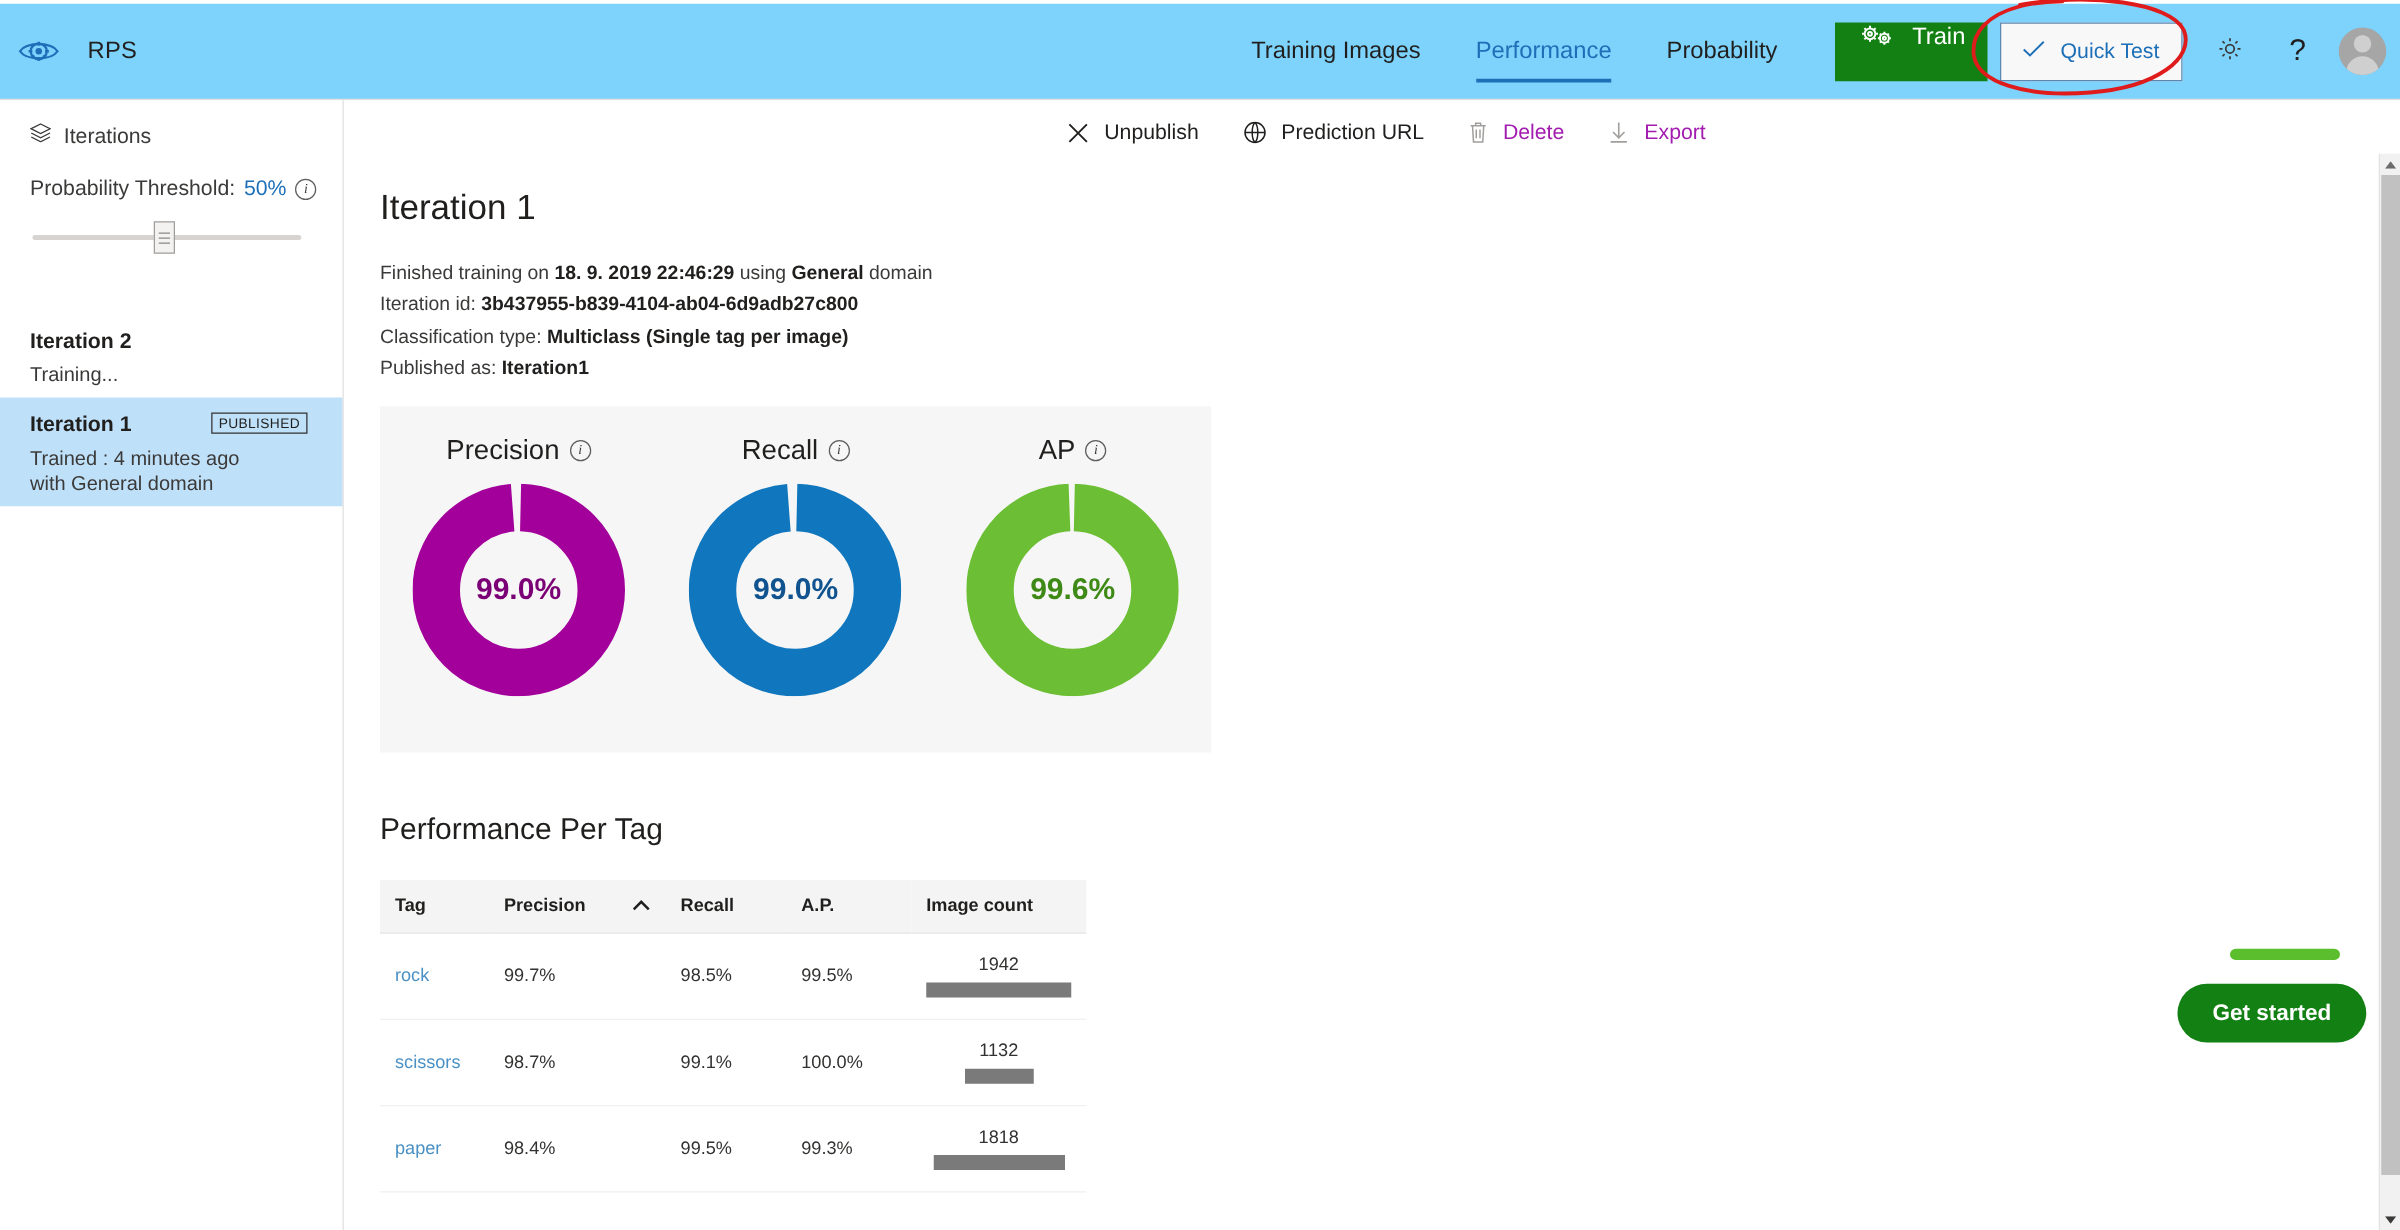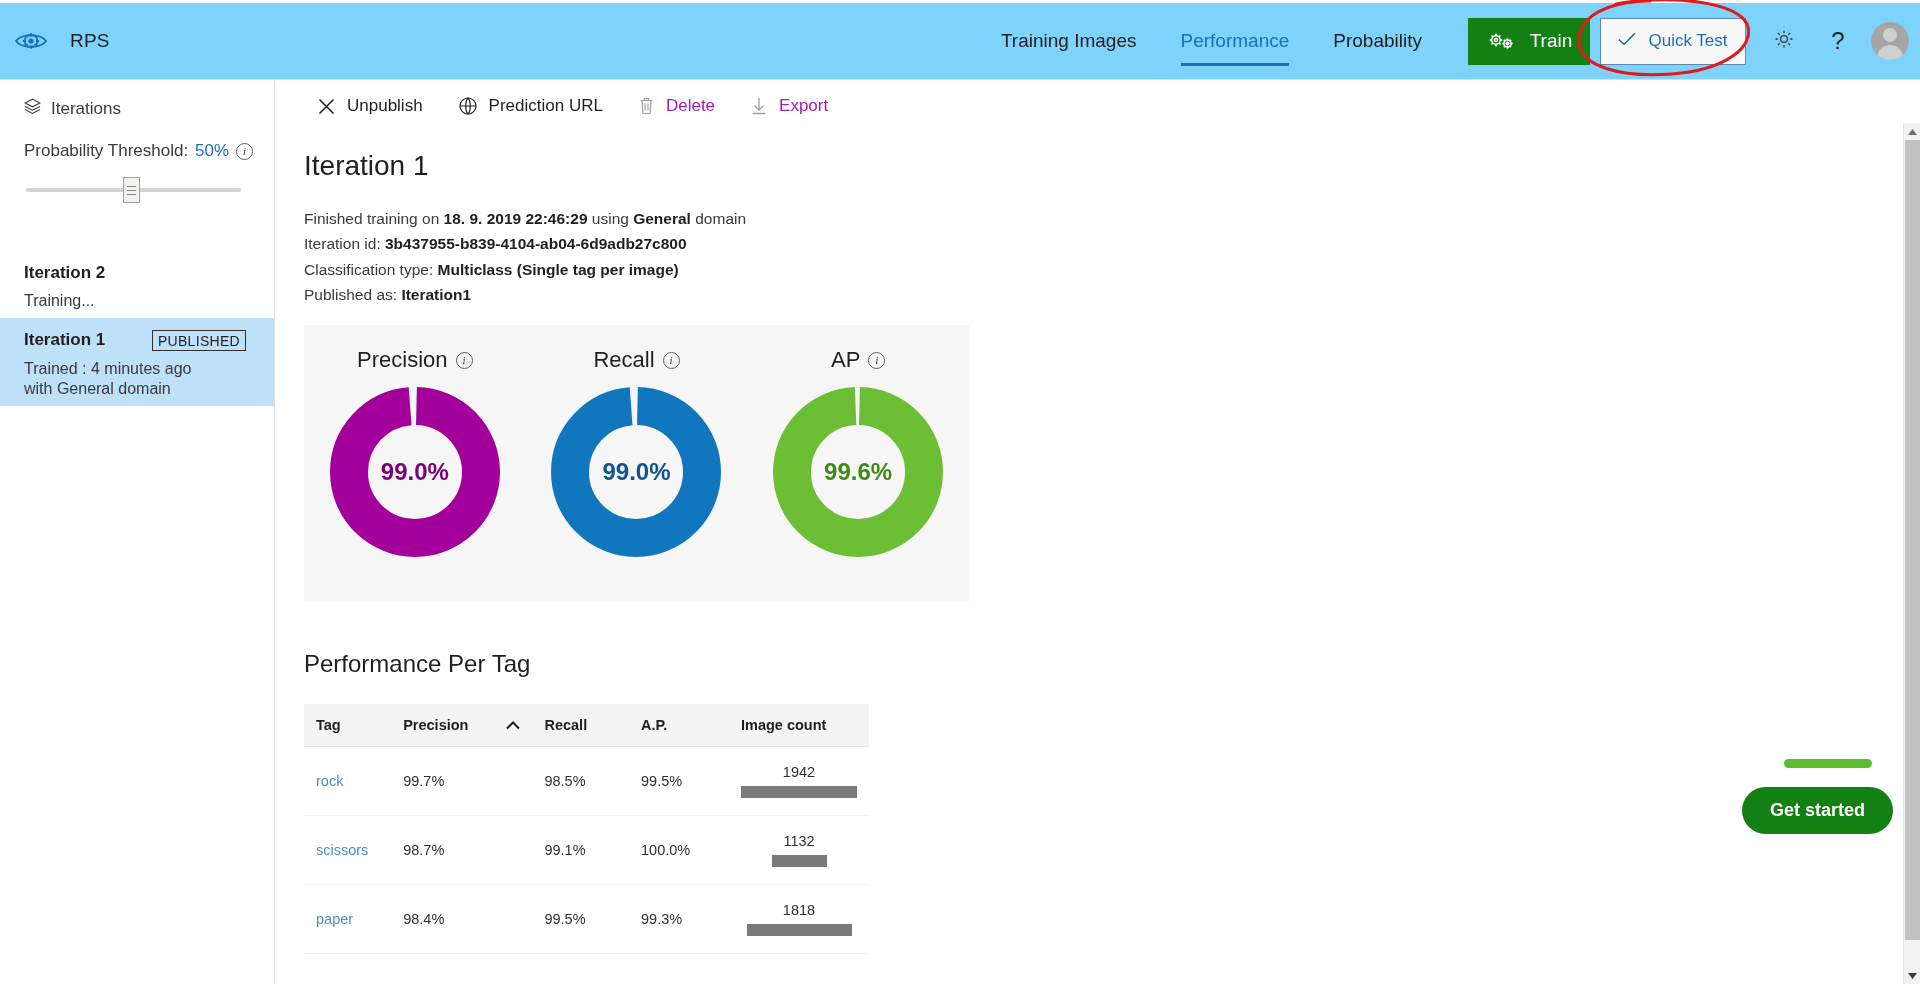--- a/index.html
+++ b/index.html
@@ -29,21 +29,21 @@
     display:flex; align-items:center; position:relative; cursor:pointer;
     white-space:nowrap;
   }
   .topnav-item.active { color:#1d6fb8; }
   .topnav-item.active::after {
     content:""; position:absolute; left:22px; right:22px; bottom:14px;
     height:3px; background:#1d6fb8;
   }
 
   .train-btn {
-    display:flex; align-items:center; justify-content:center; gap:14px;
+    display:flex; justify-content:center; gap:14px;
     background:#128012; color:#fff; border:none;
     height:47px; width:122px; margin-left:24px;
     font-size:19px; font-family:"Liberation Sans", sans-serif;
     cursor:pointer;
   }
   .train-btn svg { display:block; }
 
   .quicktest-btn {
     display:flex; align-items:center; justify-content:center; gap:12px;
     background:#f8f8f8; color:#1d6fb8;
@@ -112,31 +112,31 @@
 
   .iter-list { margin-top:48px; }
   .iter-item {
     padding:12px 16px 6px 24px; cursor:pointer; border-bottom:1px solid transparent;
   }
   .iter-item.selected { background:#bfe0f9; }
   .iter-title-row { display:flex; align-items:flex-start; }
   .iter-title { font-size:17px; font-weight:bold; color:#201f1e; }
   .badge {
     margin-left:auto; margin-right:12px;
-    border:1px solid #323130; color:#201f1e; font-size:14px;
+    border:1px solid #323130; color:#201f1e; font-size:11px;
     padding:2px 5px 1px; letter-spacing:.3px; background:transparent;
   }
   .iter-sub { margin-top:8px; font-size:16px; color:#3b3a39; line-height:1.25; max-width:200px; }
 
   
   .main {
     position:absolute; left:276px; top:80px; width:1630px; height:904px;
     background:#fff; overflow:hidden;
   }
-  .cmdbar { height:52px; display:flex; align-items:center; padding-left:24px; gap:0; }
+  .cmdbar { height:52px; display:flex; align-items:center; padding-left:37px; gap:0;justify-content:center; }
   .cmd {
     display:flex; align-items:center; gap:12px; height:52px; padding:0 18px;
     font-size:17px; color:#201f1e; cursor:pointer; white-space:nowrap;
   }
   .cmd.disabled { color:#a21caf; cursor:default; }
   .cmd svg { display:block; }
 
   .page { padding:18px 0 0 28px; }
   .page-title { font-size:28px; font-weight:normal; color:#201f1e; margin:0 0 24px; }
   .meta { font-size:15.5px; color:#3b3a39; line-height:1.63; }

